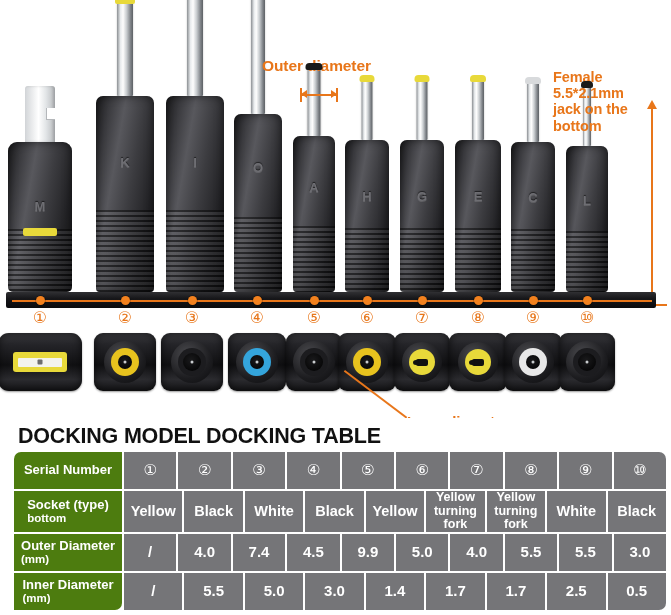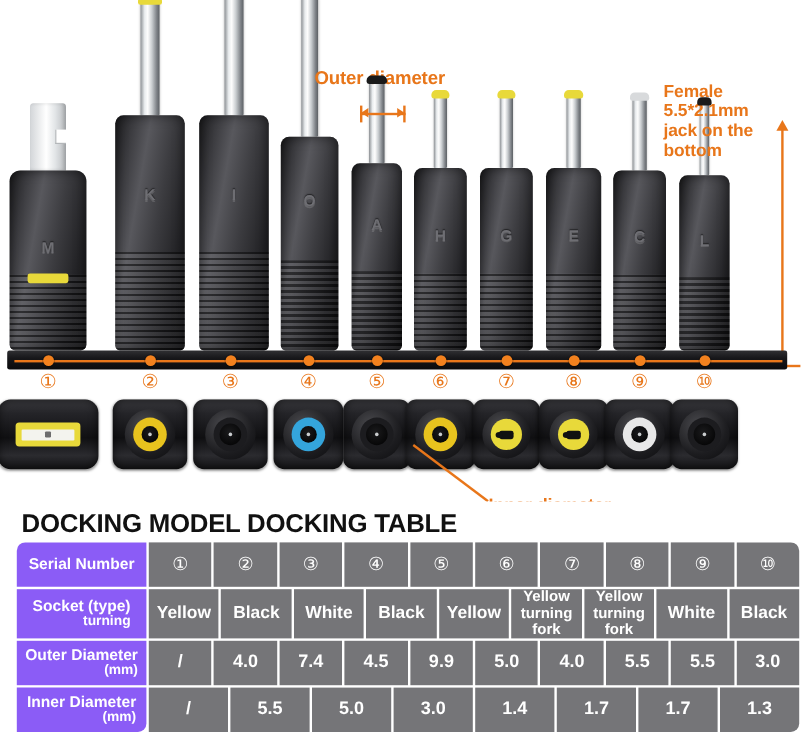--- a/index.html
+++ b/index.html
@@ -223,24 +223,24 @@
 
   .tbl {
     position: absolute; left: 14px; top: 452px;
     width: 652px; height: 158px;
     display: flex; flex-direction: column;
     gap: 2px;
   }
   .trow { display: flex; gap: 2px; flex: 1; }
   .tlabel {
     width: 108px; flex: 0 0 108px;
-    background: #8b5cf6;
+    background: #4d7c0f;
     color: #fff; font-weight: 700;
     display: flex; align-items: center; justify-content: center;
-    text-align: right; line-height: 1.1;
+    text-align: left; line-height: 1.1;
     font-size: 13px;
   }
   .tlabel .sub { font-size: 11.5px; font-weight: 700; display: block; }
   .trow:first-child .tlabel { border-radius: 7px 0 0 0; }
   .trow:last-child  .tlabel { border-radius: 0 0 7px 0; }
   .tcells { display: flex; flex: 1; gap: 2px; }
   .tcell {
     flex: 1 1 0; min-width: 0;
     background: #757578;
     color: #fff;
@@ -488,21 +488,21 @@
         <div class="tcell">⑧</div>
         <div class="tcell">⑨</div>
         <div class="tcell">⑩</div>
       </div>
   </div>
 
   <div class="trow r-colour">
     <div class="tlabel">
       <span>
         <span>Socket (type)</span>
-        <span class="sub">turning</span>
+        <span class="sub">bottom</span>
       </span>
     </div>
     <div class="tcells" id="cellsColour">
         <div class="tcell">Yellow</div>
         <div class="tcell">Black</div>
         <div class="tcell">White</div>
         <div class="tcell">Black</div>
         <div class="tcell">Yellow</div>
         <div class="tcell multi">Yellow turning fork</div>
         <div class="tcell multi">Yellow turning fork</div>
@@ -540,16 +540,17 @@
       </span>
     </div>
     <div class="tcells" id="cellsInner">
         <div class="tcell">/</div>
         <div class="tcell">5.5</div>
         <div class="tcell">5.0</div>
         <div class="tcell">3.0</div>
         <div class="tcell">1.4</div>
         <div class="tcell">1.7</div>
         <div class="tcell">1.7</div>
-        <div class="tcell">1.3</div>
+        <div class="tcell">2.5</div>
+        <div class="tcell">0.5</div>
       </div>
   </div>
 </div>
 
 </body></html>

